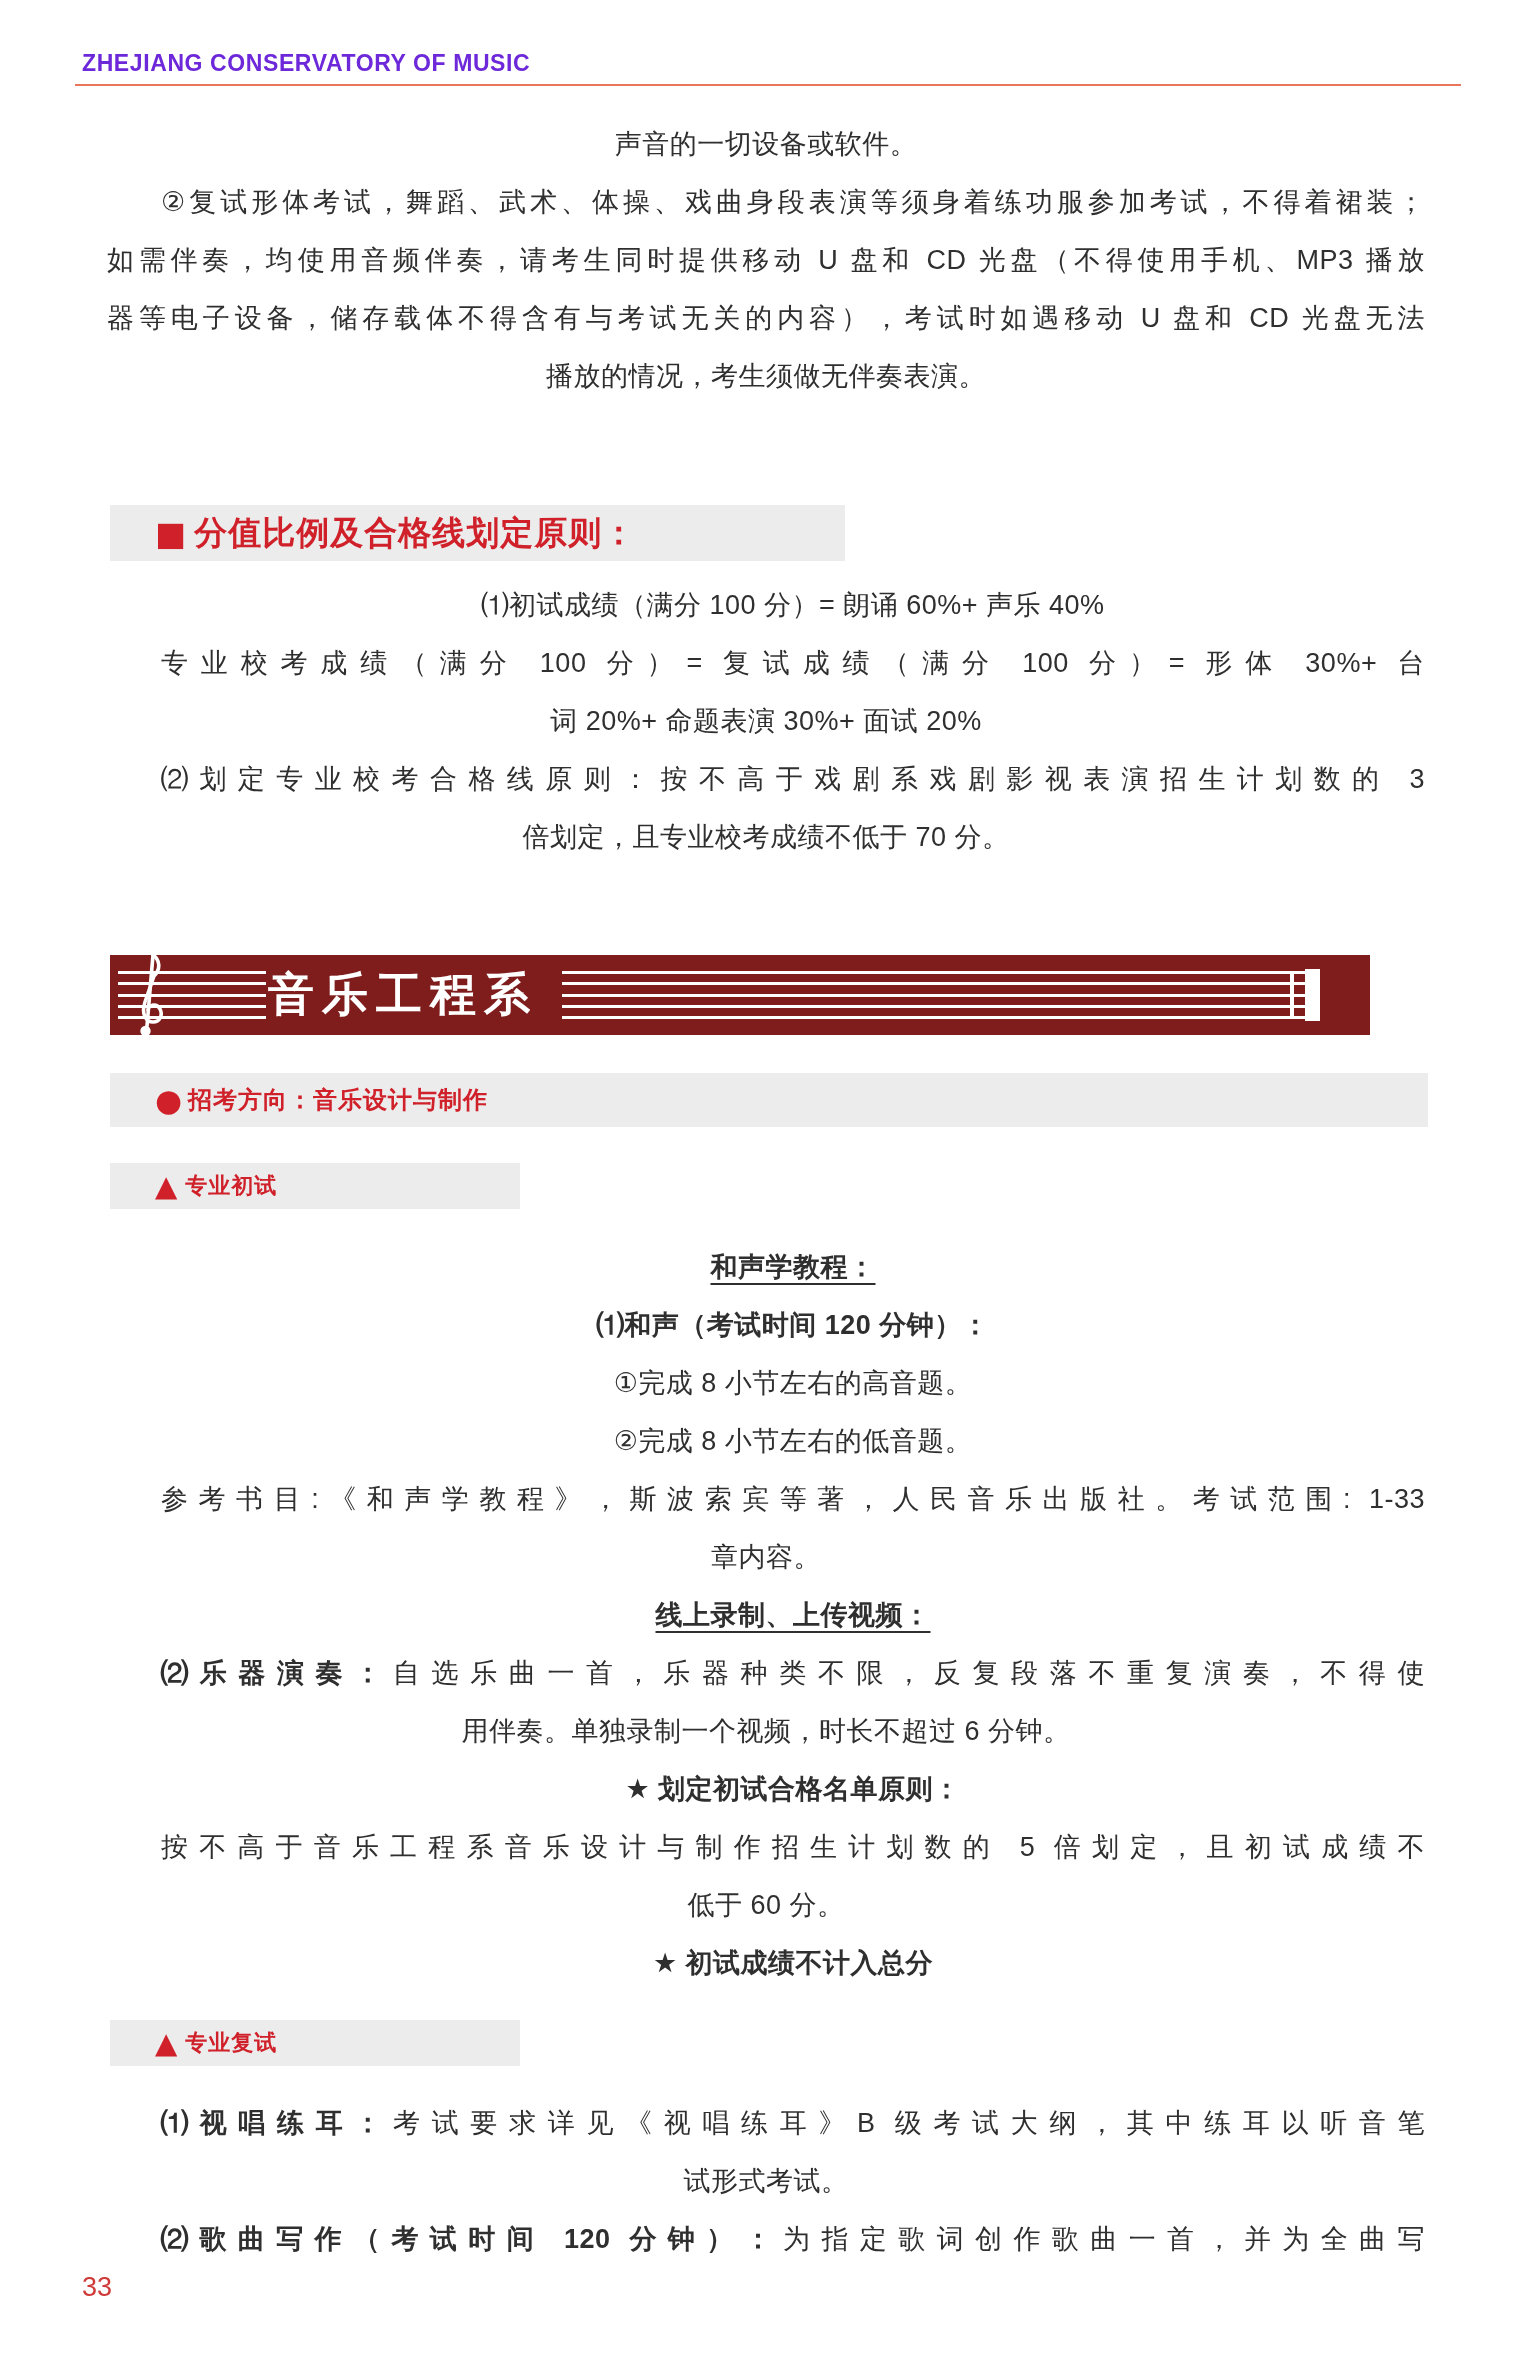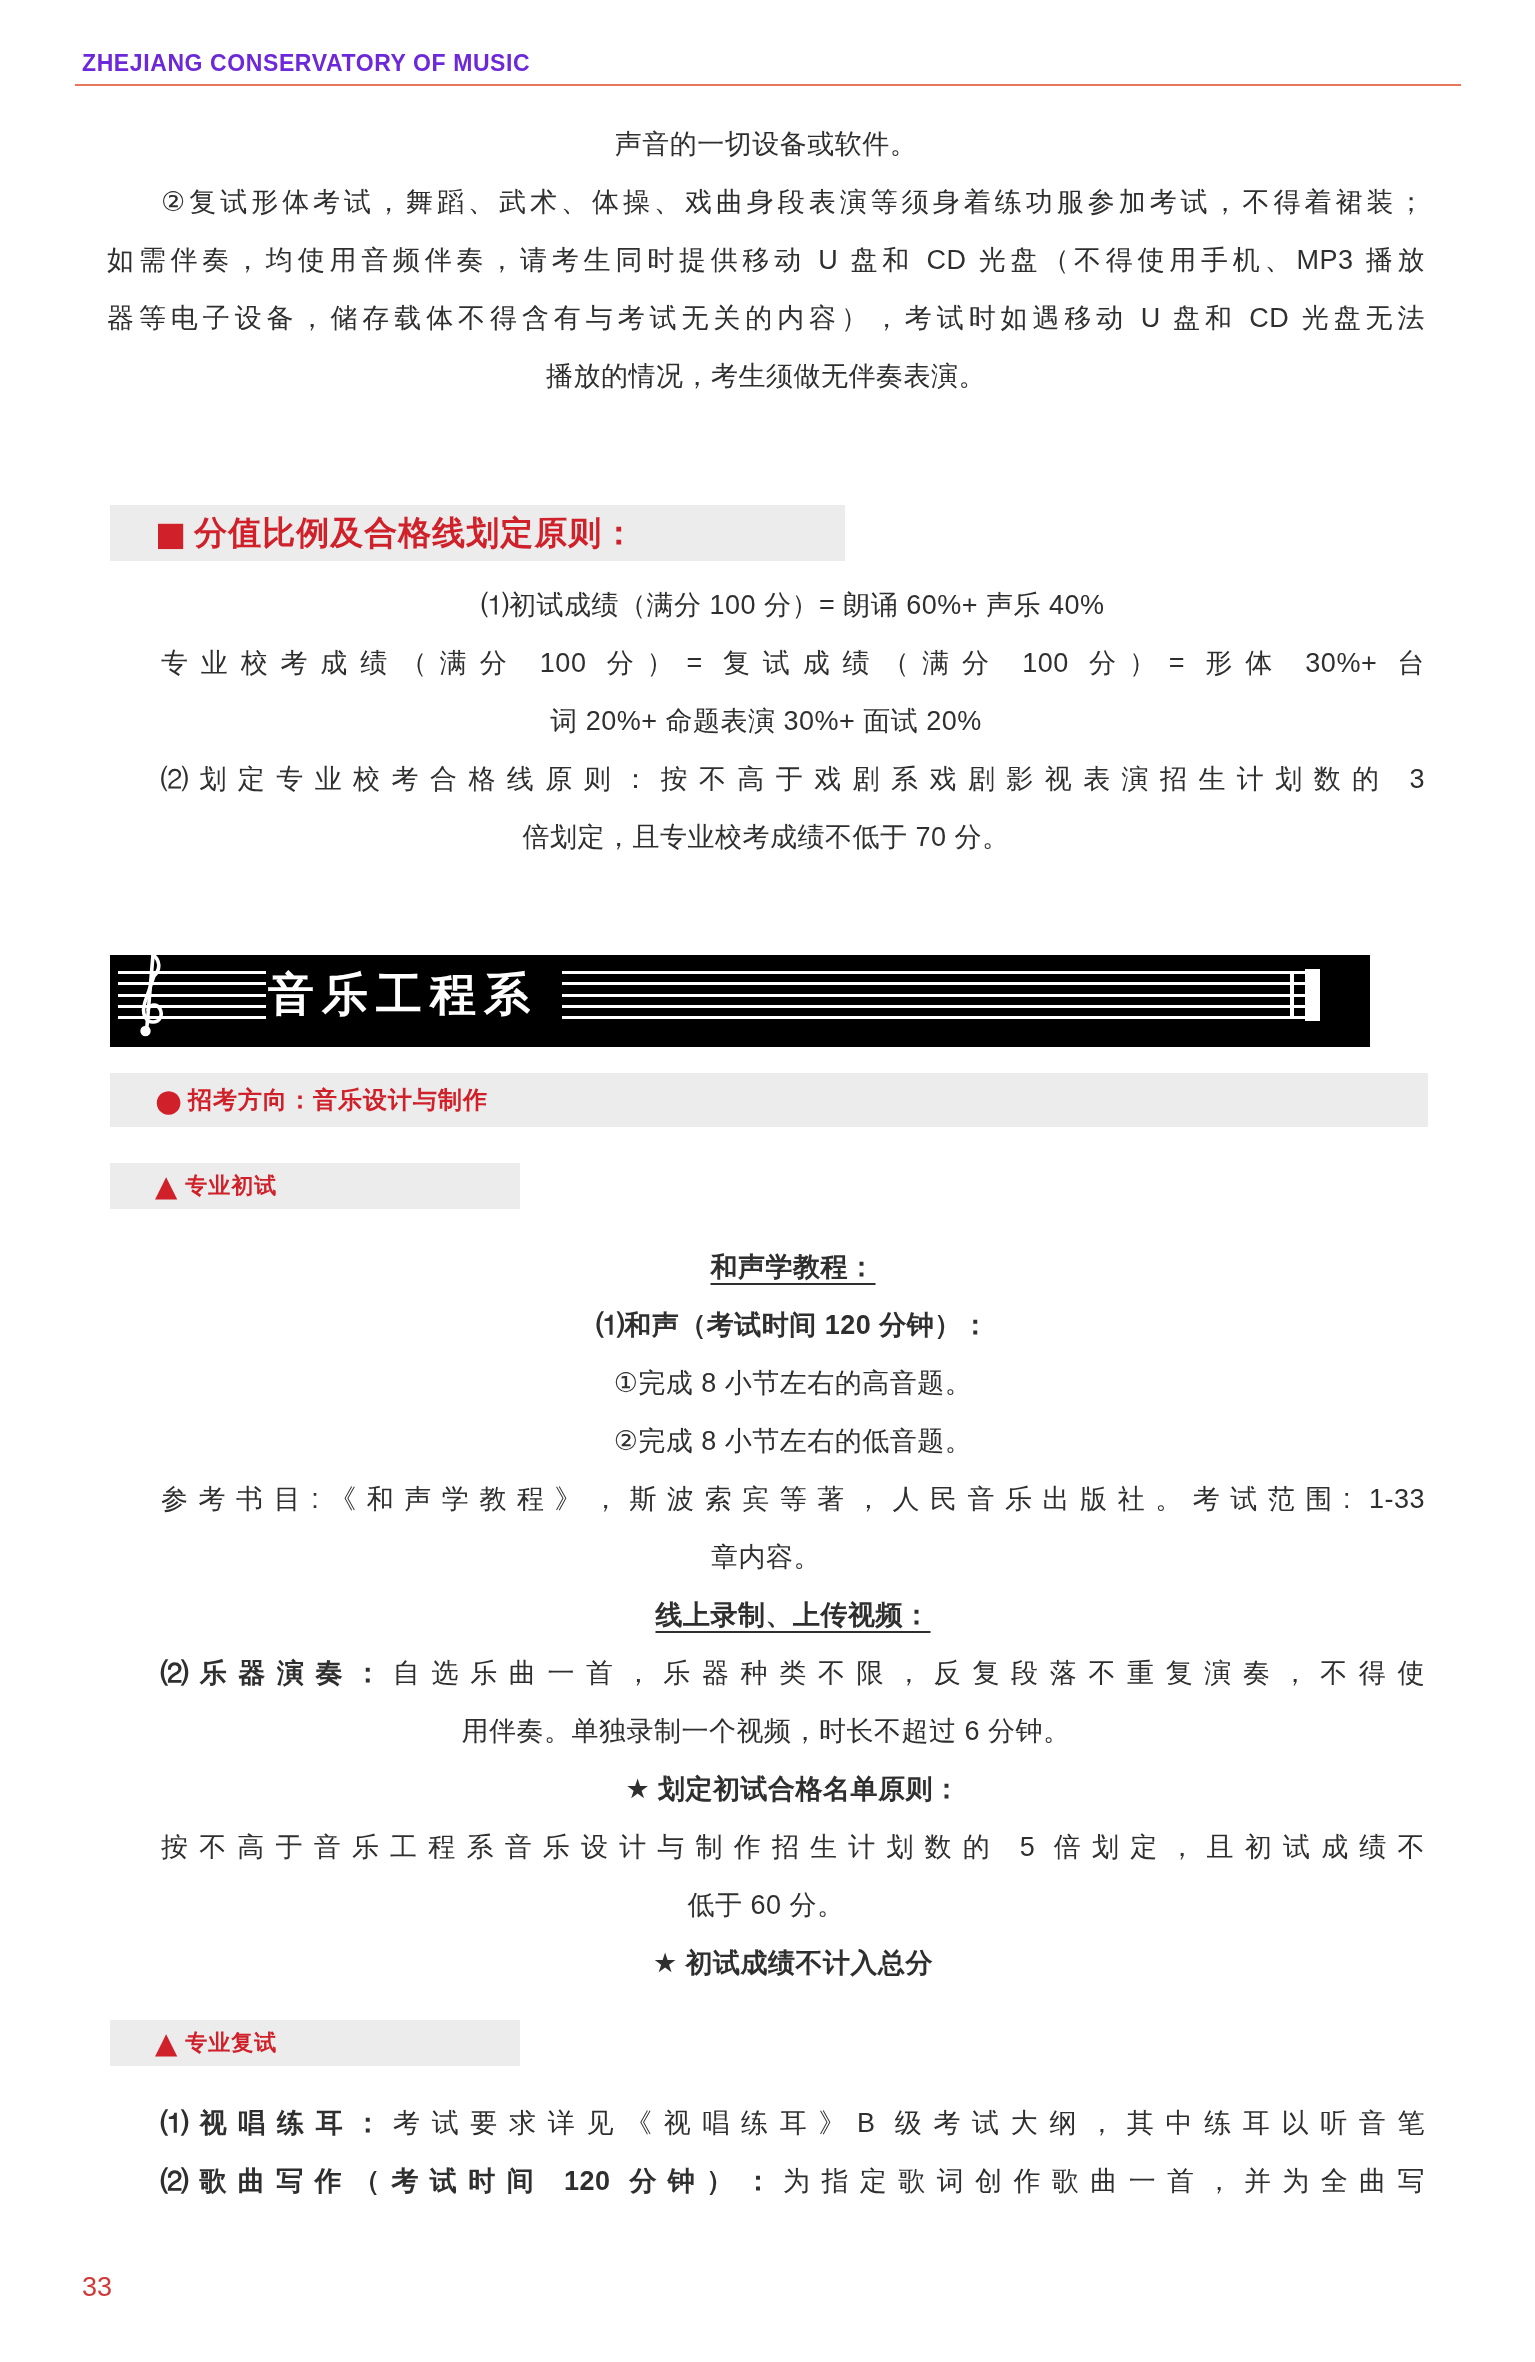--- a/index.html
+++ b/index.html
@@ -33,21 +33,21 @@
   .sub-retest{top:2020px;}
   .bullet{color:#d0212a;font-family:"DejaVu Sans",sans-serif;line-height:1;margin-right:8px;}
   .sq{font-size:33px;}
   .ci{font-size:31px;margin-right:6px;}
   .tr{font-size:29px;}
   .bar-title{color:#d0212a;font-weight:bold;letter-spacing:1px;}
   .t-score{font-size:33px;text-align:right;}
   .t-dir{font-size:24px;}
   .t-sub{font-size:22px;}
   
-  .banner{position:absolute;left:110px;top:955px;width:1260px;height:92px;background:#000000;}
+  .banner{position:absolute;left:110px;top:955px;width:1260px;height:80px;background:#7f1d1d;}
   .staff{position:absolute;top:16px;height:48px;display:flex;flex-direction:column;justify-content:space-between;}
   .staff span{display:block;height:3px;background:#ffffff;}
   .staff-left{left:8px;width:148px;}
   .staff-right{left:452px;width:758px;}
   .bar-thin{position:absolute;right:26px;top:0;bottom:0;width:4px;background:#fff;height:auto !important;}
   .bar-thick{position:absolute;right:0;top:-2px;bottom:-2px;width:15px;background:#fff;height:auto !important;}
   .clef{position:absolute;left:22px;top:-5px;}
   .banner-title{
     position:absolute;left:158px;top:0;height:80px;display:flex;align-items:center;
     color:#ffffff;font-family:"DejaVu Serif","Liberation Serif",serif;
@@ -136,18 +136,19 @@
     <p class="ln ind"><span class="b">★ 初试成绩不计入总分</span><span></span></p>
   </div>
 
   <div class="bar sub-bar sub-retest">
     <span class="bullet tr">▲</span>
     <span class="bar-title t-sub">专业复试</span>
   </div>
 
   <div class="textblock retest-lines">
     <p class="ln ind fill"><span class="b">⑴视唱练耳：</span><span>考试要求详见《视唱练耳》B 级考试大纲，其中练耳以听音笔</span></p>
+    <p class="ln"><span class="b"></span><span>试形式考试。</span></p>
     <p class="ln ind fill"><span class="b">⑵歌曲写作（考试时间 120 分钟）：</span><span>为指定歌词创作歌曲一首，并为全曲写</span></p>
   </div>
 
   <div class="pageno">33</div>
 
 </div>
 
 </body></html>

